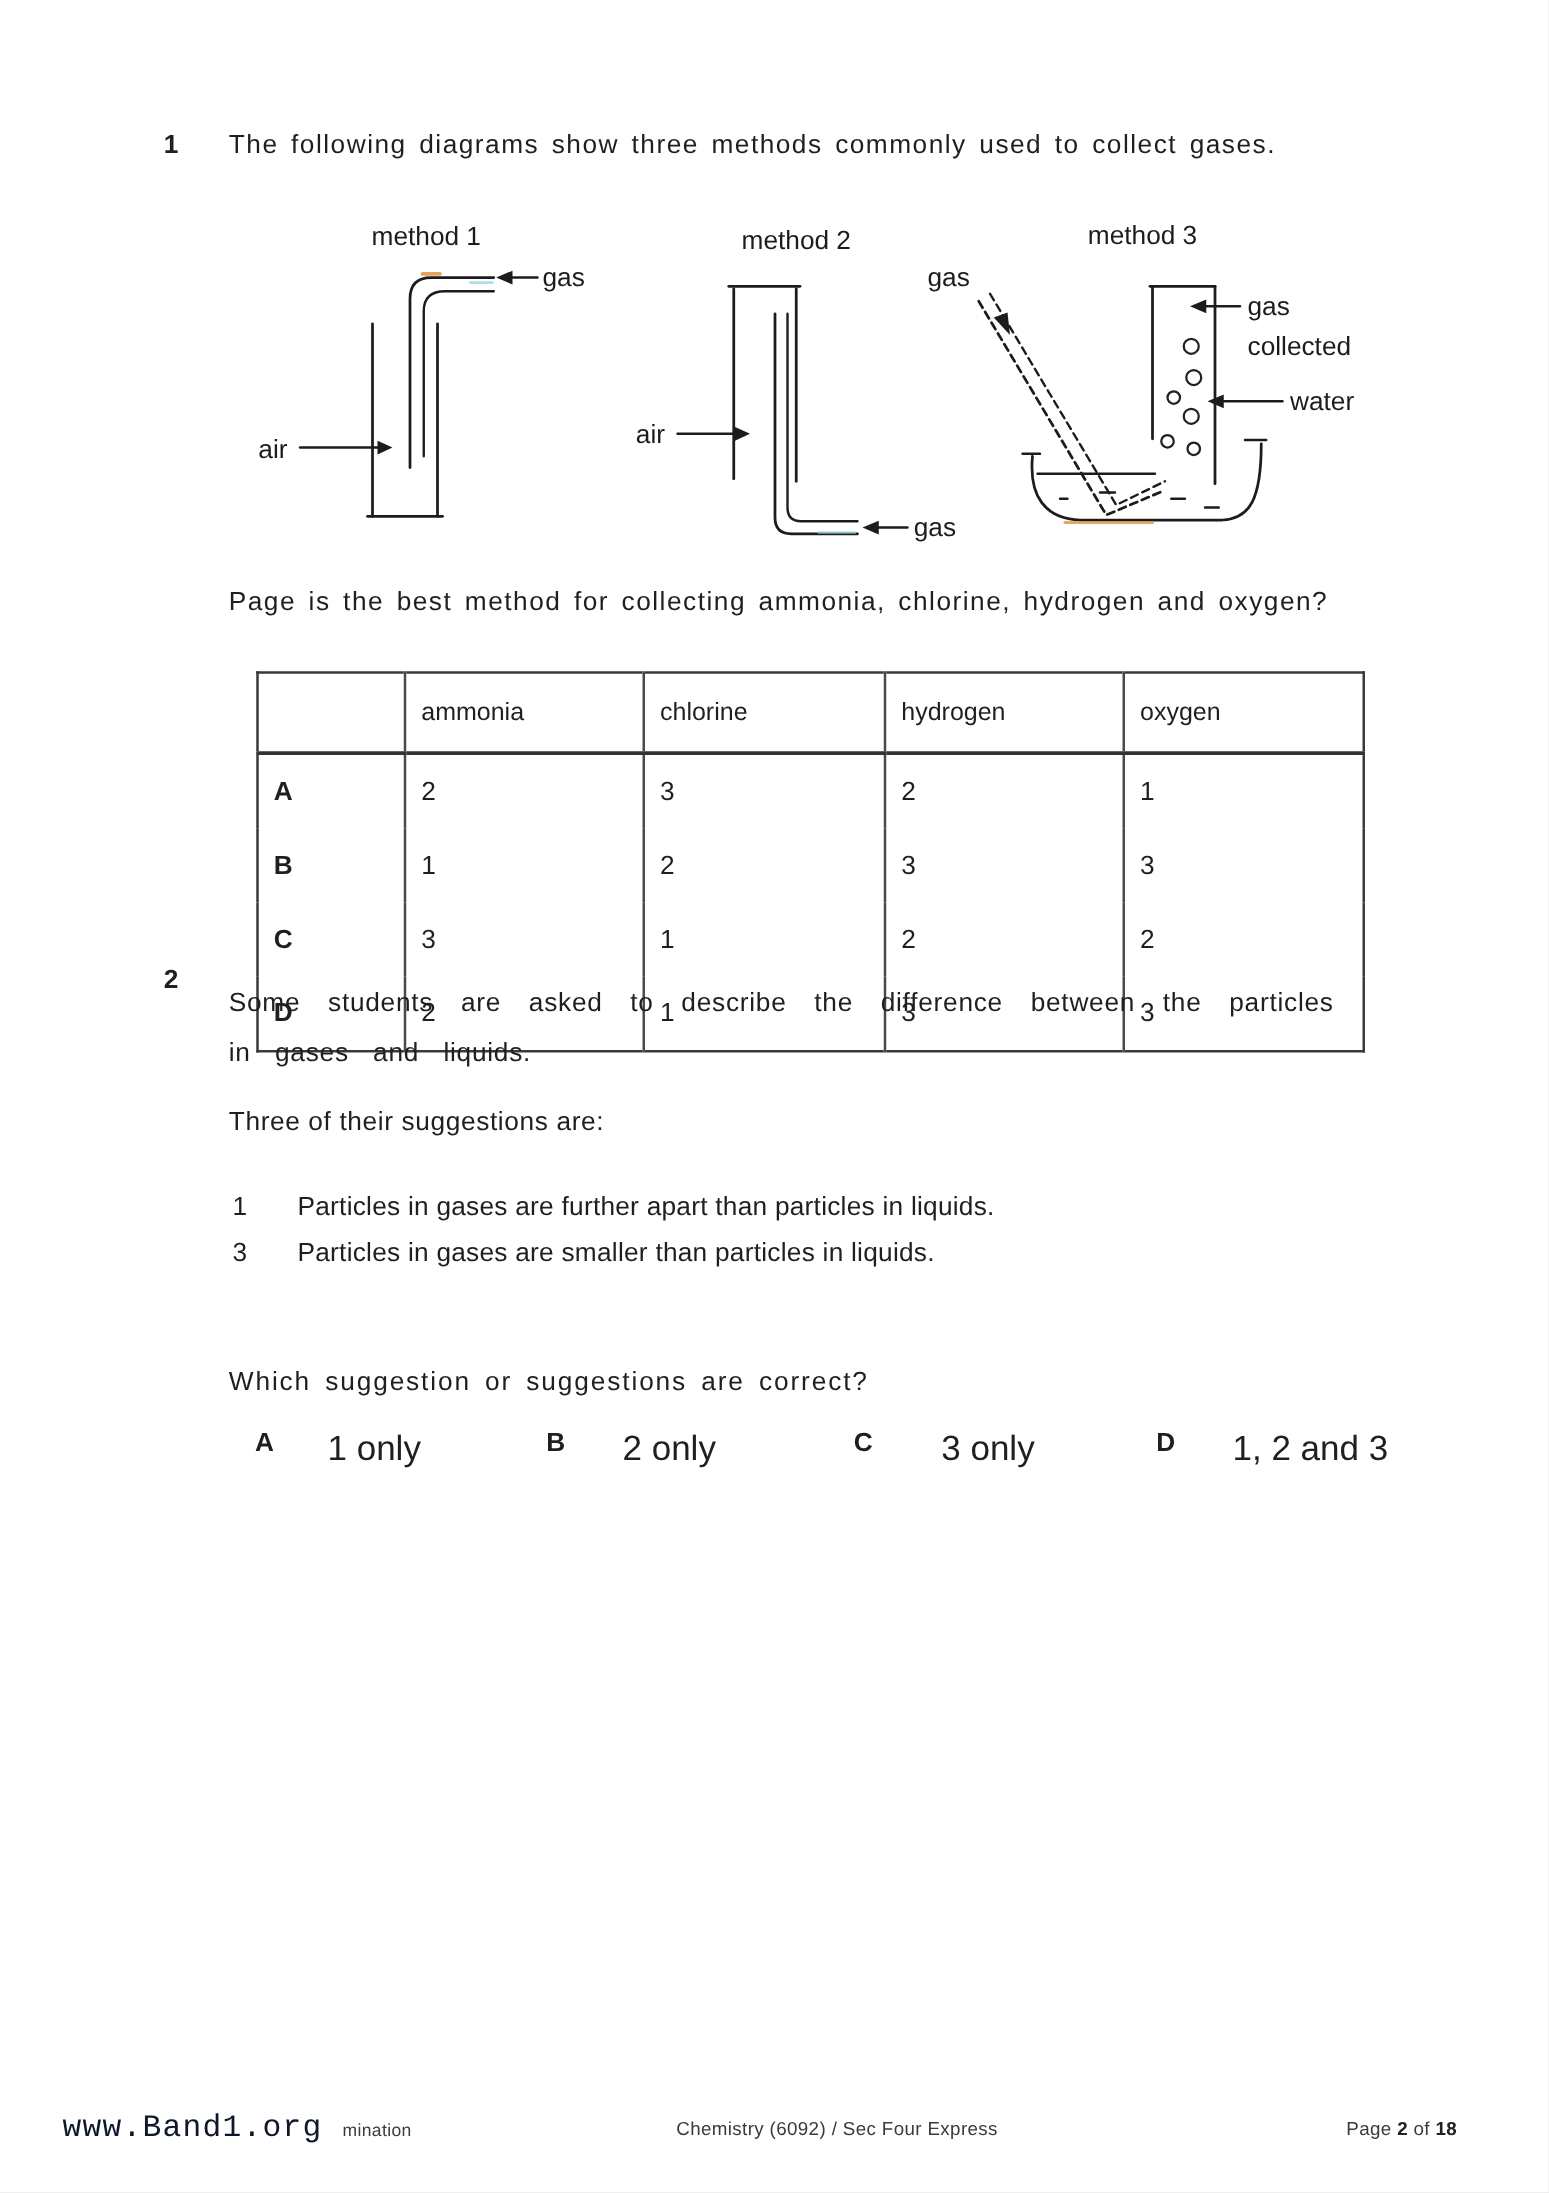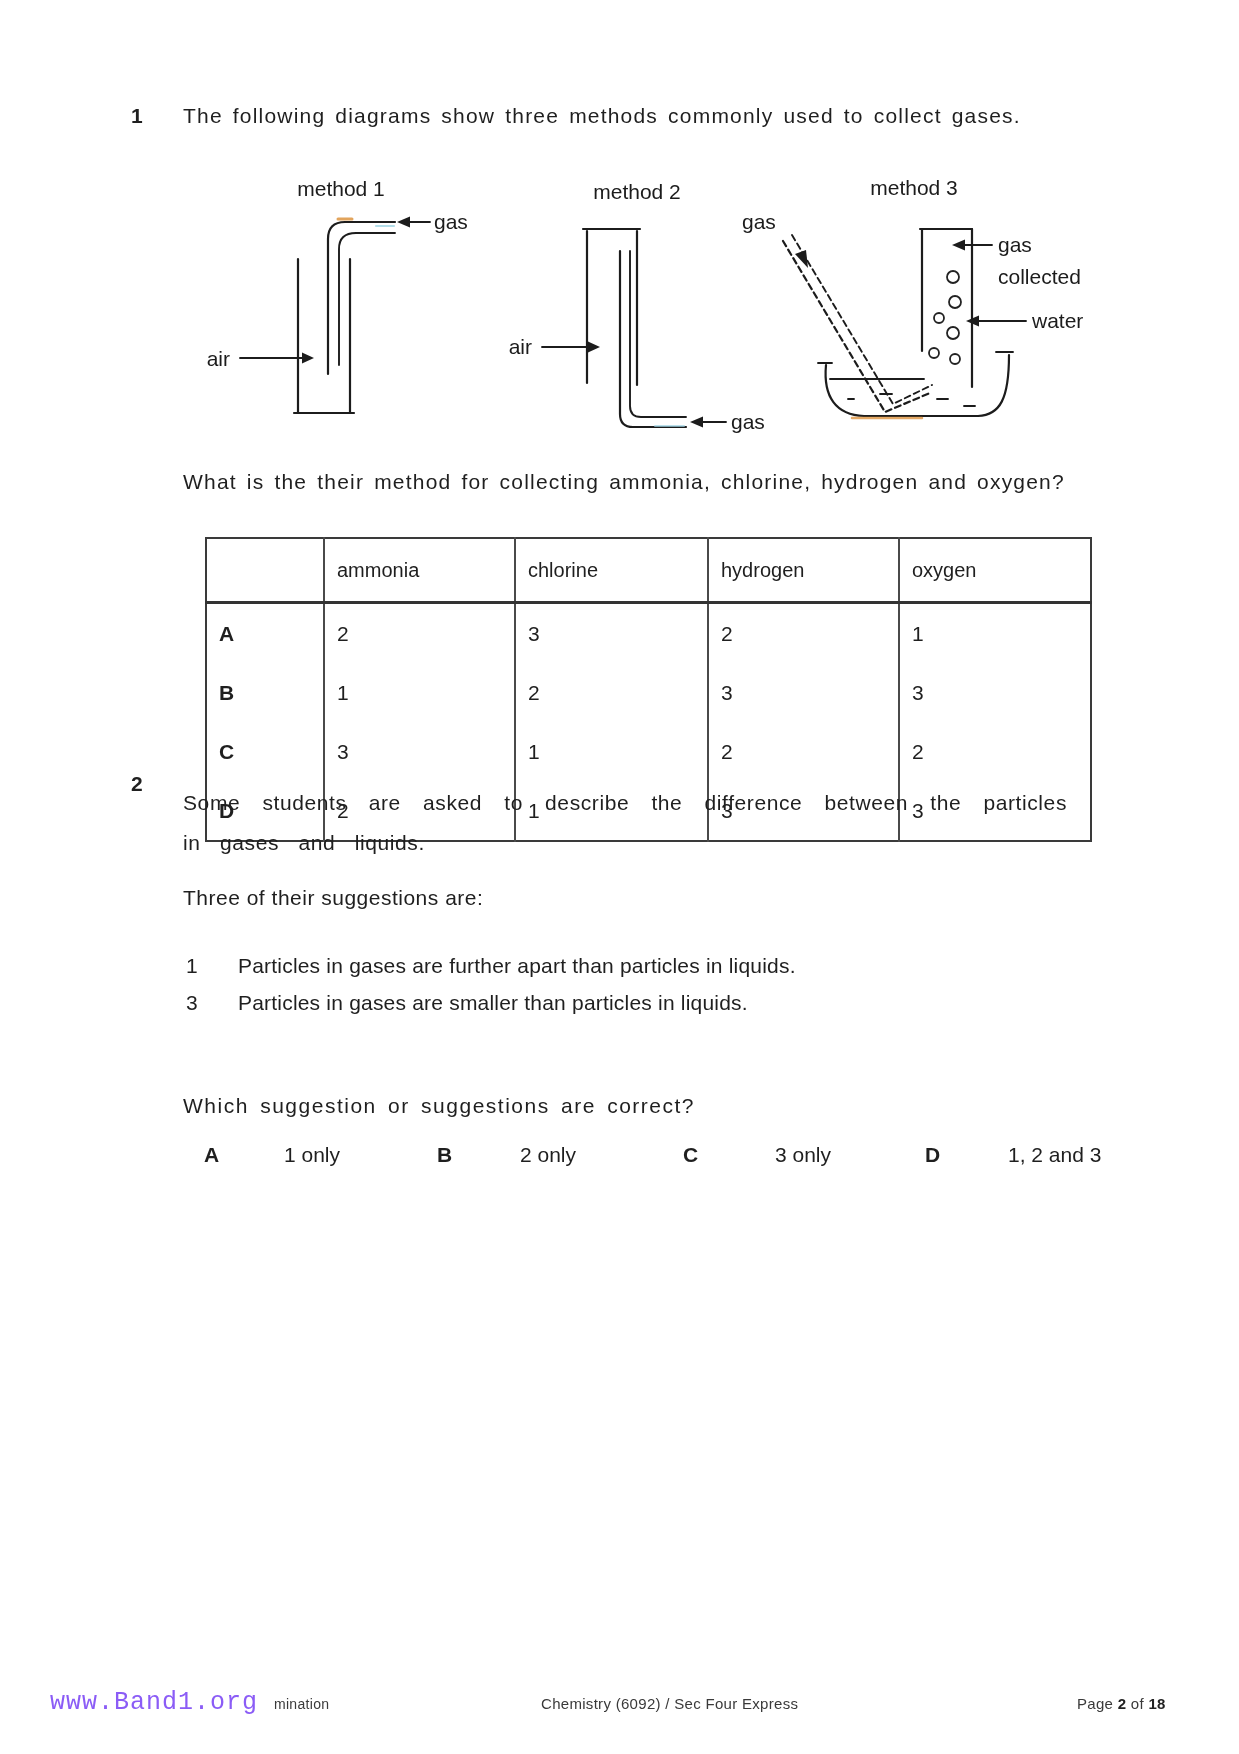--- a/index.html
+++ b/index.html
@@ -14,21 +14,21 @@
   .qtext{font-size:21px;}
   .wide{letter-spacing:1.2px;word-spacing:3px;}
   .q2para{
     width:884px;text-align:justify;line-height:40px;
     word-spacing:13px;letter-spacing:0.6px;
   }
   .listnum{font-size:21px;}
   .listtext{font-size:21px;letter-spacing:0.2px;}
   .suggestion-row{line-height:35px;white-space:nowrap;}
   .optletter{font-weight:bold;font-size:21px;}
-  .opttext{font-size:21px;margin-left:22px;}
+  .opttext{font-size:28px;}
 
   
   table.ans{
     border-collapse:collapse;table-layout:fixed;
     font-size:21px;color:#1f1f1f;
   }
   table.ans, table.ans td, table.ans th{border:0;}
   table.ans{border:2px solid #3a3a3a;}
   table.ans col.c0{width:118px;}
   table.ans col.c1{width:191px;}
@@ -45,21 +45,21 @@
   svg.diagram{position:absolute;left:180px;top:155px;}
   svg.diagram text{font-family:"Liberation Sans",sans-serif;font-size:21px;fill:#1c1c1c;}
   svg.diagram .ln{stroke:#1c1c1c;stroke-width:2.2;fill:none;stroke-linecap:round;}
   svg.diagram .thin{stroke-width:1.9;}
   svg.diagram .dash{stroke-dasharray:6 4;}
   svg.diagram .head{fill:#1c1c1c;stroke:none;}
   svg.diagram .bubble{fill:none;stroke:#222;stroke-width:1.8;}
   svg.diagram .artifact{fill:none;stroke-linecap:round;}
 
   
-  .footer-site{font-family:"Liberation Mono","DejaVu Sans Mono",monospace;font-size:25px;color:#8b5cf6;letter-spacing:1px;}
+  .footer-site{font-family:"Liberation Mono","DejaVu Sans Mono",monospace;font-size:25px;color:#0f172a;letter-spacing:1px;}
   .footer-small{font-size:15px;color:#3a3a3a;letter-spacing:0.3px;}
   .footer-small b{color:#222;}
 </style>
 </head>
 <body>
 
 <div class="page">
 
   <div class="abs qnum" style="left:131px;top:104px;">1</div>
   <div class="abs qtext wide" style="left:183px;top:104px;white-space:nowrap;">The following diagrams show three methods commonly used to collect gases.</div>
@@ -145,21 +145,21 @@
       <g>
         <path class="ln thin" d="M700,239 H712"></path>
         <path class="ln thin" d="M757,244 H768"></path>
         <path class="ln thin" d="M784,251 H795"></path>
         <path class="ln thin" d="M668,244 H674"></path>
       </g>
       <path class="artifact" d="M672,263 H742" stroke-width="2.5" opacity="0.8" stroke="#dd9440"></path>
     </g>
   </svg>
 
-  <div class="abs qtext wide" style="left:183px;top:470px;white-space:nowrap;">What is the their method for collecting ammonia, chlorine, hydrogen and oxygen?</div>
+  <div class="abs qtext wide" style="left:183px;top:470px;white-space:nowrap;">Page is the best method for collecting ammonia, chlorine, hydrogen and oxygen?</div>
 
   <table class="ans abs" style="left:205px;top:537px;width:885px;">
     <colgroup>
         <col class="c0">
         <col class="c1">
         <col class="c2">
         <col class="c3">
         <col class="c4">
       </colgroup>
     <tbody>

